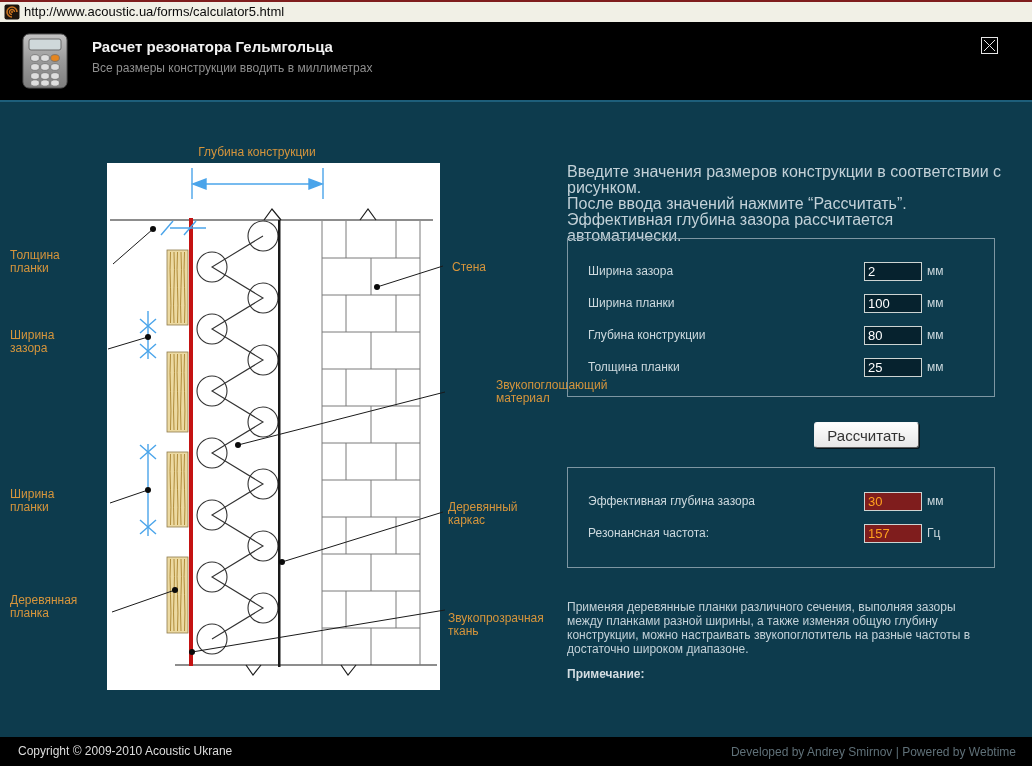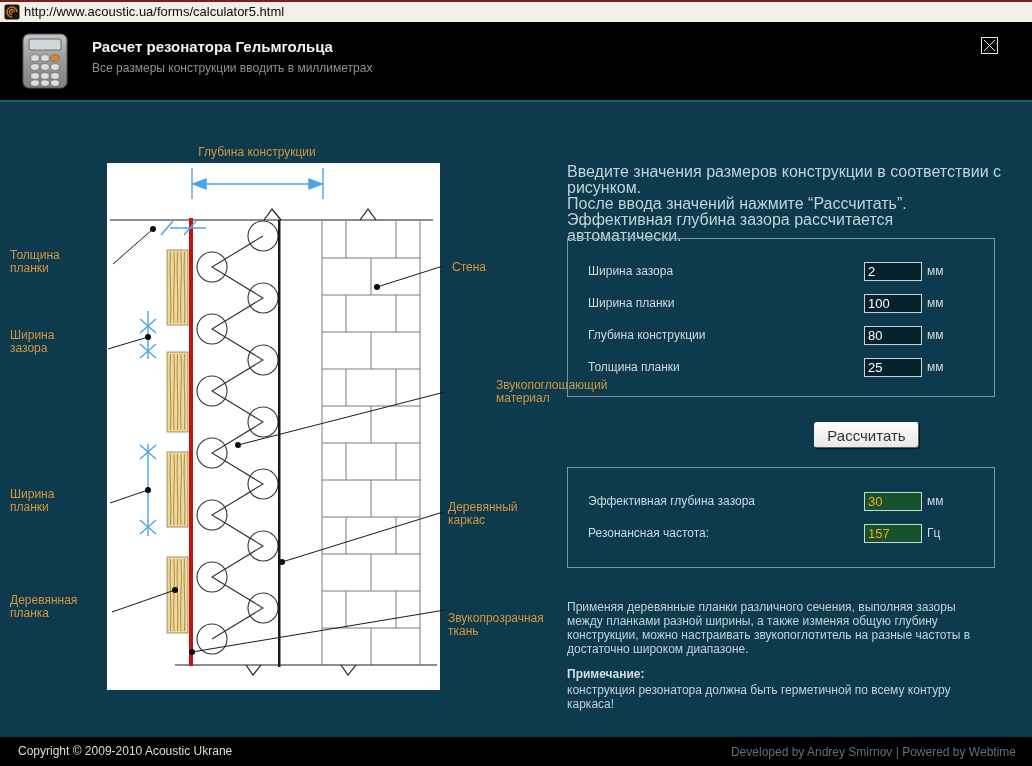--- a/index.html
+++ b/index.html
@@ -26,21 +26,21 @@
   .instr{position:absolute;left:567px;top:164px;width:445px;font-size:16px;line-height:16px;
          color:#c3d1d8;white-space:pre-line;}
   .group{position:absolute;left:567px;width:428px;border:1px solid #7d96a2;box-sizing:border-box;}
   #group1{top:238px;height:159px;}
   #group2{top:467px;height:101px;}
   .frow-label{position:absolute;left:20px;font-size:12px;color:#cdd9de;white-space:nowrap;}
   .frow-unit{position:absolute;left:359px;font-size:12px;color:#cdd9de;}
   .field{position:absolute;left:296px;width:53px;height:17px;background:#06222e;color:#fff;
          border:1px solid #cdd4d2;font-size:13px;font-family:"Liberation Sans",sans-serif;
          padding:0 0 0 3px;box-sizing:content-box;}
-  .field.result{background:#14532d;color:#ffa01e;}
+  .field.result{background:#7f1d1d;color:#ffa01e;}
   #calcbtn{position:absolute;left:814px;top:422px;width:105px;height:26px;
            background:linear-gradient(#fefefe,#e7e7e7);color:#333;font-size:15px;
            font-family:"Liberation Sans",sans-serif;
            border:1px solid;border-color:#fafafa #5f5f5f #5f5f5f #f0f0f0;border-radius:3px;
            box-shadow:1px 1px 0 rgba(0,0,0,0.65);cursor:pointer;}
   .para{position:absolute;left:567px;width:448px;font-size:12px;line-height:14px;
         color:#c3d1d8;white-space:pre-line;}
   #desc{top:600px;}
   #note-title{top:667px;font-weight:bold;color:#d4dde2;}
   #note-body{top:683px;}
@@ -289,21 +289,19 @@
     <span class="frow-label" style="top:58px">Резонансная частота:</span>
     <input class="field result" style="top: 56px;" readonly="" value="157">
     <span class="frow-unit" style="top:58px">Гц</span>
   </div>
 
   <div class="para" id="desc">Применяя деревянные планки различного сечения, выполняя зазоры
 между планками разной ширины, а также изменяя общую глубину
 конструкции, можно настраивать звукопоглотитель на разные частоты в
 достаточно широком диапазоне.</div>
   <div class="para" id="note-title">Примечание:</div>
-  <div class="para" id="note-body">конструкция резонатора должна быть герметичной по всему контуру
-каркаса!</div>
 
   <div id="footer">
     <span class="left">Copyright © 2009-2010 Acoustic Ukrane</span>
     <span class="right">Developed by Andrey Smirnov | Powered by Webtime</span>
   </div>
 
 </div>
 
 </body></html>

